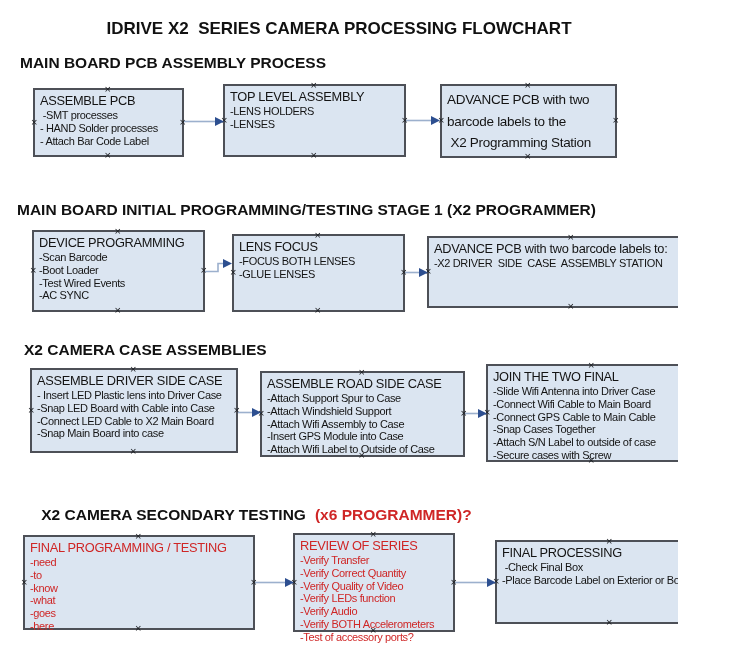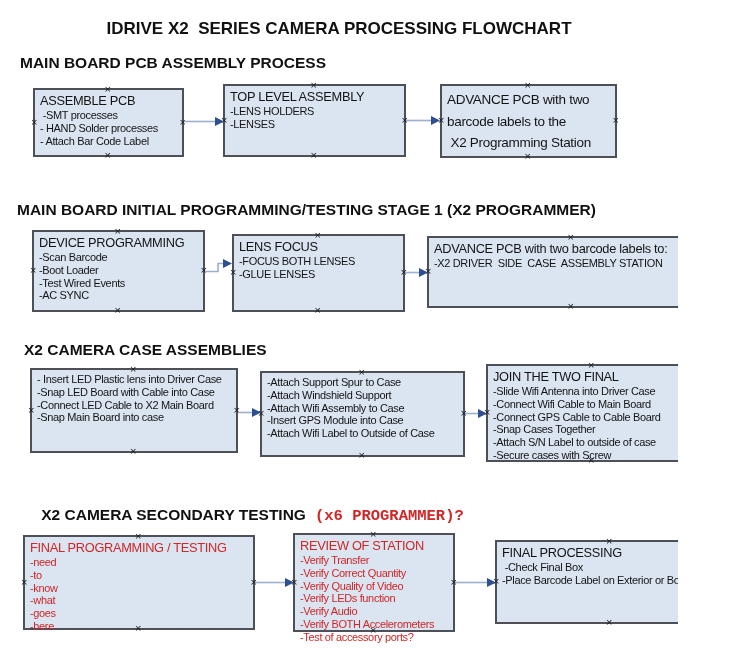--- a/index.html
+++ b/index.html
@@ -3,21 +3,21 @@
 <meta charset="utf-8">
 <style>
   html,body { margin:0; padding:0; background:#ffffff; }
   .canvas { position:relative; width:678px; height:662px; background:#ffffff;
             font-family:"Liberation Sans", sans-serif; color:#141414; overflow:hidden; }
 
   .main-title { position:absolute; top:19px; left:0; width:100%; text-align:center;
                 font-weight:bold; font-size:17px; white-space:pre; color:#111; }
 
   .sec-head { position:absolute; font-weight:bold; font-size:15.5px; white-space:pre; color:#111; }
-  .sec-head .suffix { margin-left:9px;font-family:Liberation Mono, monospace; }
+  .sec-head .suffix { margin-left:9px; }
 
   .fbox { position:absolute; box-sizing:border-box;
           background:var(--box_fill,#dbe5f1);
           border:2px solid var(--box_border,#4d5057);
           padding:3px 4px 0 5px; }
   .box-title { font-weight:normal; font-size:12.8px; letter-spacing:-0.3px;
                line-height:1.25; white-space:pre; }
   .tall .box-title { font-size:13.5px; line-height:1.6; }
   .step { font-size:11px; letter-spacing:-0.35px; line-height:12.8px; white-space:pre; }
   .red { color:var(--red,#cf2626); }
@@ -106,47 +106,49 @@
       <i class="ax r">×</i>
     <div class="box-title">ADVANCE PCB with two barcode labels to:</div>
     <div class="step">-X2 DRIVER  SIDE  CASE  ASSEMBLY STATION</div>
   </div>
 
   <div class="fbox" style="left:30px;top:368px;width:208px;height:85px">
     <i class="ax t">×</i>
       <i class="ax b">×</i>
       <i class="ax l">×</i>
       <i class="ax r">×</i>
+    <div class="box-title">ASSEMBLE DRIVER SIDE CASE</div>
     <div class="step">- Insert LED Plastic lens into Driver Case</div>
     <div class="step">-Snap LED Board with Cable into Case</div>
     <div class="step">-Connect LED Cable to X2 Main Board</div>
     <div class="step">-Snap Main Board into case</div>
   </div>
 
   <div class="fbox" style="left:260px;top:371px;width:205px;height:86px">
     <i class="ax t">×</i>
       <i class="ax b">×</i>
       <i class="ax l">×</i>
       <i class="ax r">×</i>
+    <div class="box-title">ASSEMBLE ROAD SIDE CASE</div>
     <div class="step">-Attach Support Spur to Case</div>
     <div class="step">-Attach Windshield Support</div>
     <div class="step">-Attach Wifi Assembly to Case</div>
     <div class="step">-Insert GPS Module into Case</div>
     <div class="step">-Attach Wifi Label to Outside of Case</div>
   </div>
 
   <div class="fbox" style="left:486px;top:364px;width:212px;height:98px">
     <i class="ax t">×</i>
       <i class="ax b">×</i>
       <i class="ax l">×</i>
       <i class="ax r">×</i>
     <div class="box-title">JOIN THE TWO FINAL</div>
     <div class="step">-Slide Wifi Antenna into Driver Case</div>
     <div class="step">-Connect Wifi Cable to Main Board</div>
-    <div class="step">-Connect GPS Cable to Cable Board</div>
+    <div class="step">-Connect GPS Cable to Main Cable</div>
     <div class="step">-Snap Cases Together</div>
     <div class="step">-Attach S/N Label to outside of case</div>
     <div class="step">-Secure cases with Screw</div>
   </div>
 
   <div class="fbox" style="left:23px;top:535px;width:232px;height:95px">
     <i class="ax t">×</i>
       <i class="ax b">×</i>
       <i class="ax l">×</i>
       <i class="ax r">×</i>
@@ -157,21 +159,21 @@
     <div class="step red">-what</div>
     <div class="step red">-goes</div>
     <div class="step red">-here</div>
   </div>
 
   <div class="fbox" style="left:293px;top:533px;width:162px;height:99px">
     <i class="ax t">×</i>
       <i class="ax b">×</i>
       <i class="ax l">×</i>
       <i class="ax r">×</i>
-    <div class="box-title red">REVIEW OF STATION</div>
+    <div class="box-title red">REVIEW OF SERIES</div>
     <div class="step red">-Verify Transfer</div>
     <div class="step red">-Verify Correct Quantity</div>
     <div class="step red">-Verify Quality of Video</div>
     <div class="step red">-Verify LEDs function</div>
     <div class="step red">-Verify Audio</div>
     <div class="step red">-Verify BOTH Accelerometers</div>
     <div class="step red">-Test of accessory ports?</div>
   </div>
 
   <div class="fbox" style="left:495px;top:540px;width:230px;height:84px">

